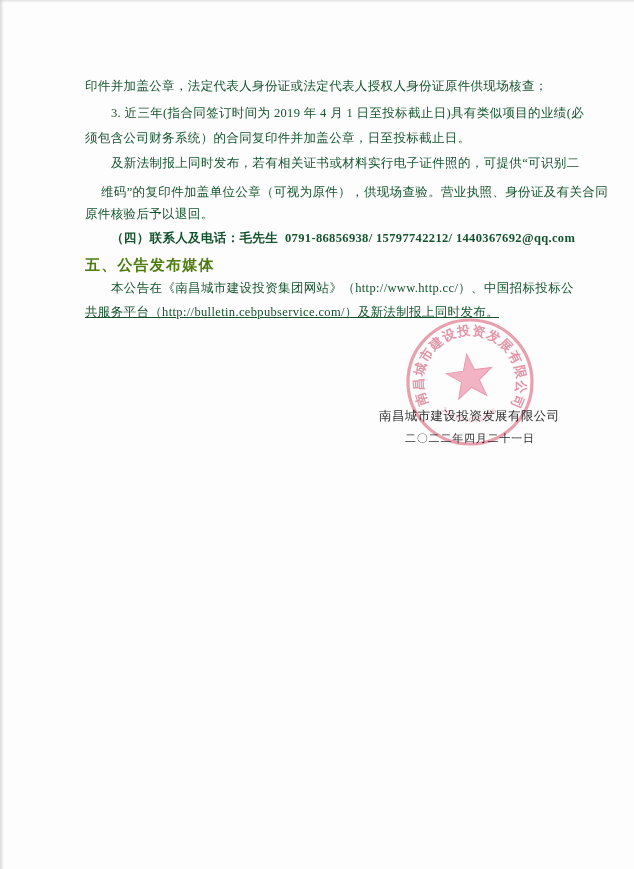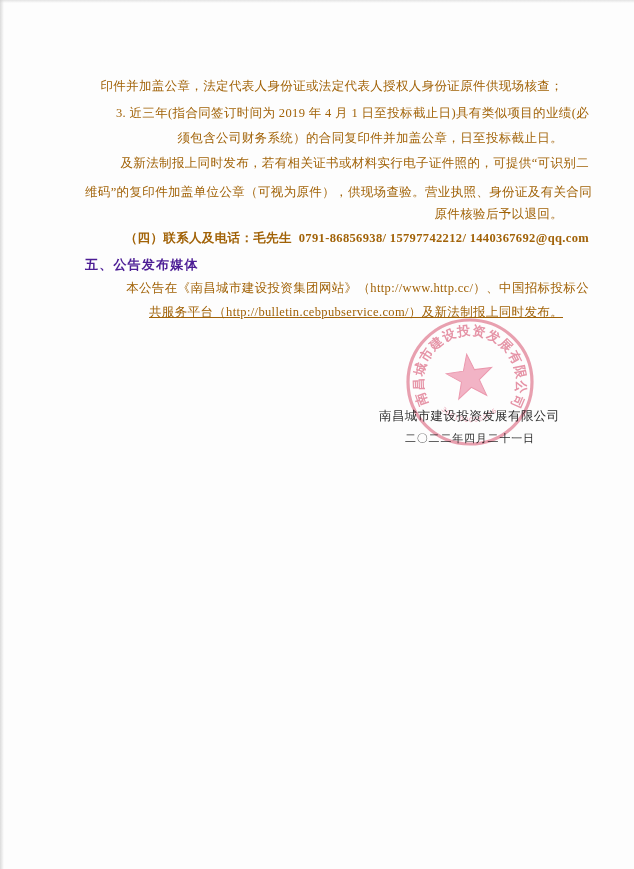--- a/index.html
+++ b/index.html
@@ -15,36 +15,35 @@
     background: linear-gradient(90deg, #c9c9c9, rgba(201,201,201,0));
     opacity: .65;
   }
   .edge-top {
     position: absolute; left: 0; top: 0; width: 100%; height: 3px;
     background: linear-gradient(180deg, #cfcfcf, rgba(207,207,207,0));
     opacity: .55;
   }
   .l {
     position: absolute; left: 85px; width: 478px;
-    font-size: 12.5px; color: #a16207;
+    font-size: 12.5px; color: #14532d;
     letter-spacing: 0.35px; white-space: pre;
     line-height: 15px;
-    text-align: right;
   }
   .indent { padding-left: 26px; }
   .t0 { top: 79px; }
   .t1 { top: 106px; }
   .t2 { top: 131px; }
   .t3 { top: 156px; }
-  .t4 { top: 185px; }
+  .t4 { top: 185px; margin-left: 16px; }
   .t5 { top: 207px; }
   .t6 { top: 231px; font-weight: bold; }
   .heading {
     position: absolute; left: 85px; top: 256px;
-    font-size: 13px; font-weight: bold; color: #4c1d95;
+    font-size: 15px; font-weight: bold; color: #4d7c0f;
     letter-spacing: 1.2px; white-space: pre;
   }
   .m0 { top: 281px; }
   .m1 { top: 305px; text-decoration: underline; }
   .sig-company {
     position: absolute; left: 379px; top: 408px;
     font-size: 12.5px; color: #2e2e2e; letter-spacing: 0.4px; white-space: pre;
   }
   .sig-date {
     position: absolute; left: 405px; top: 431px;

